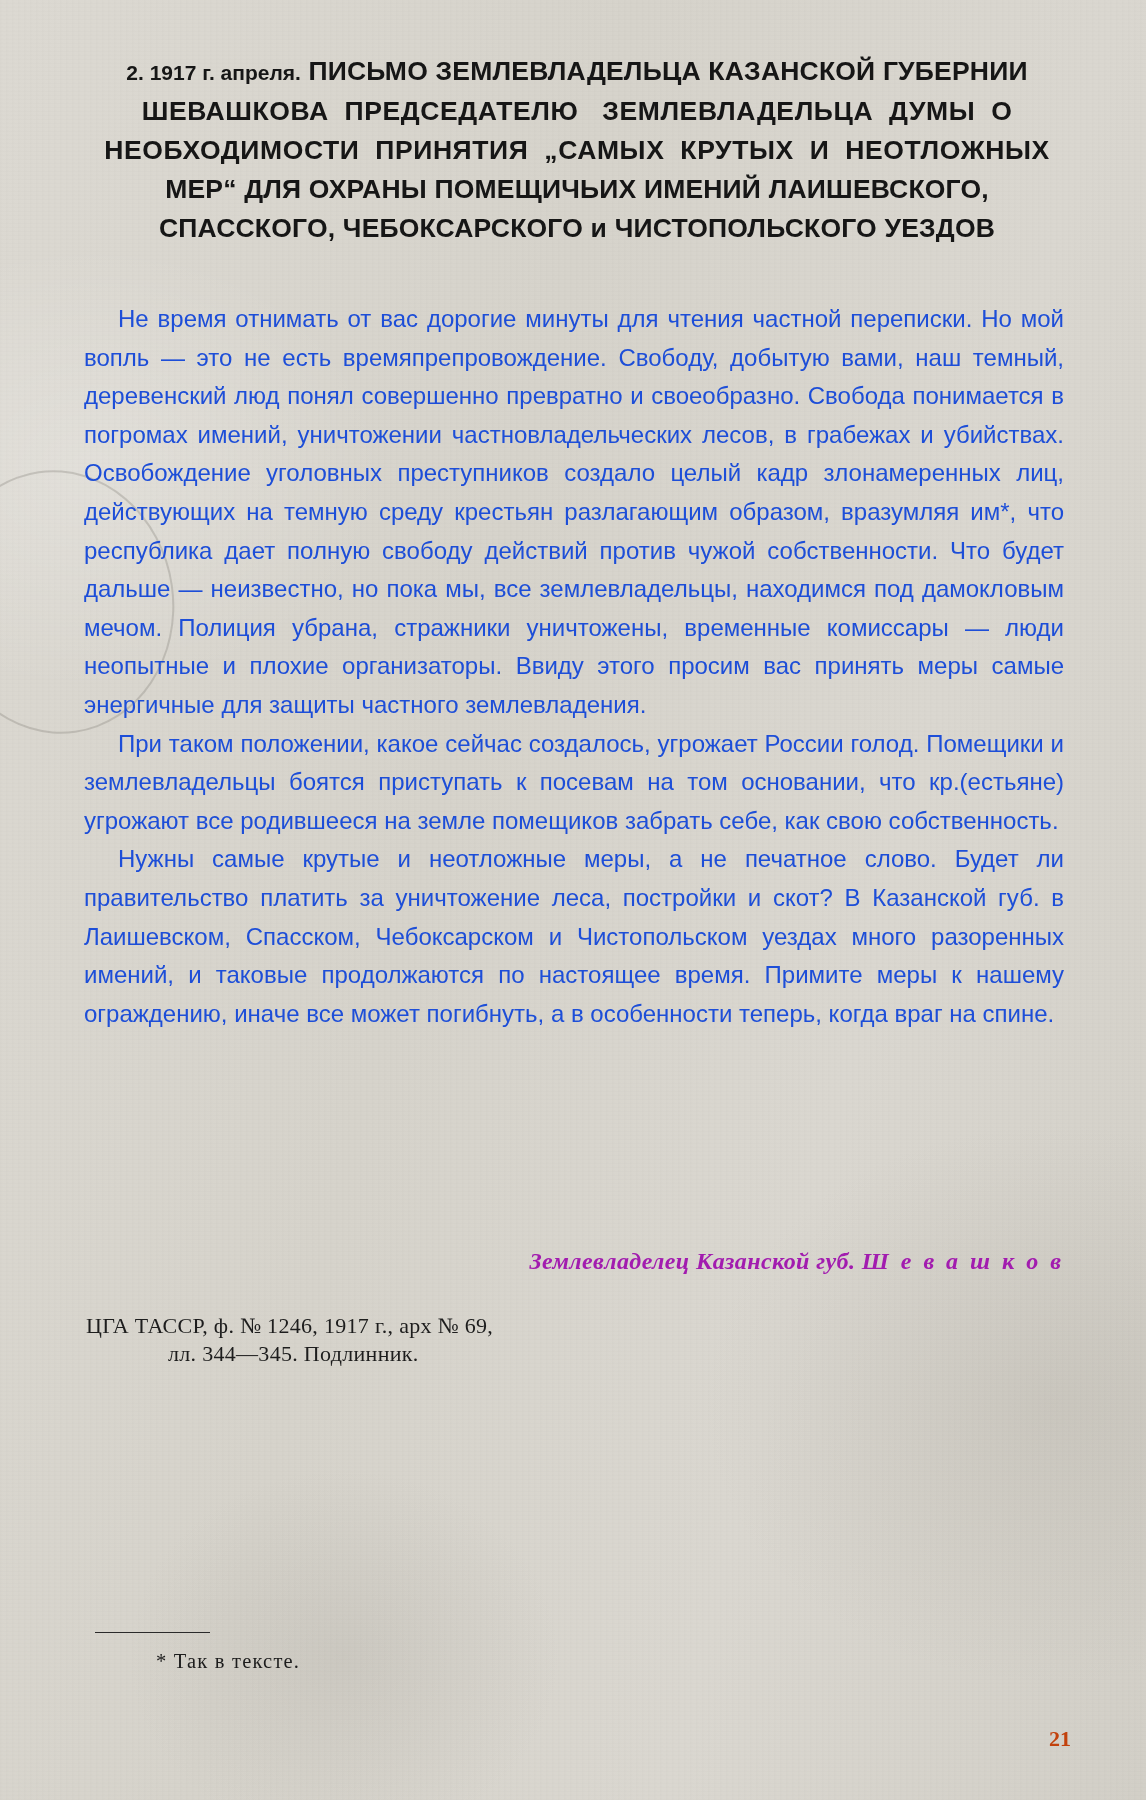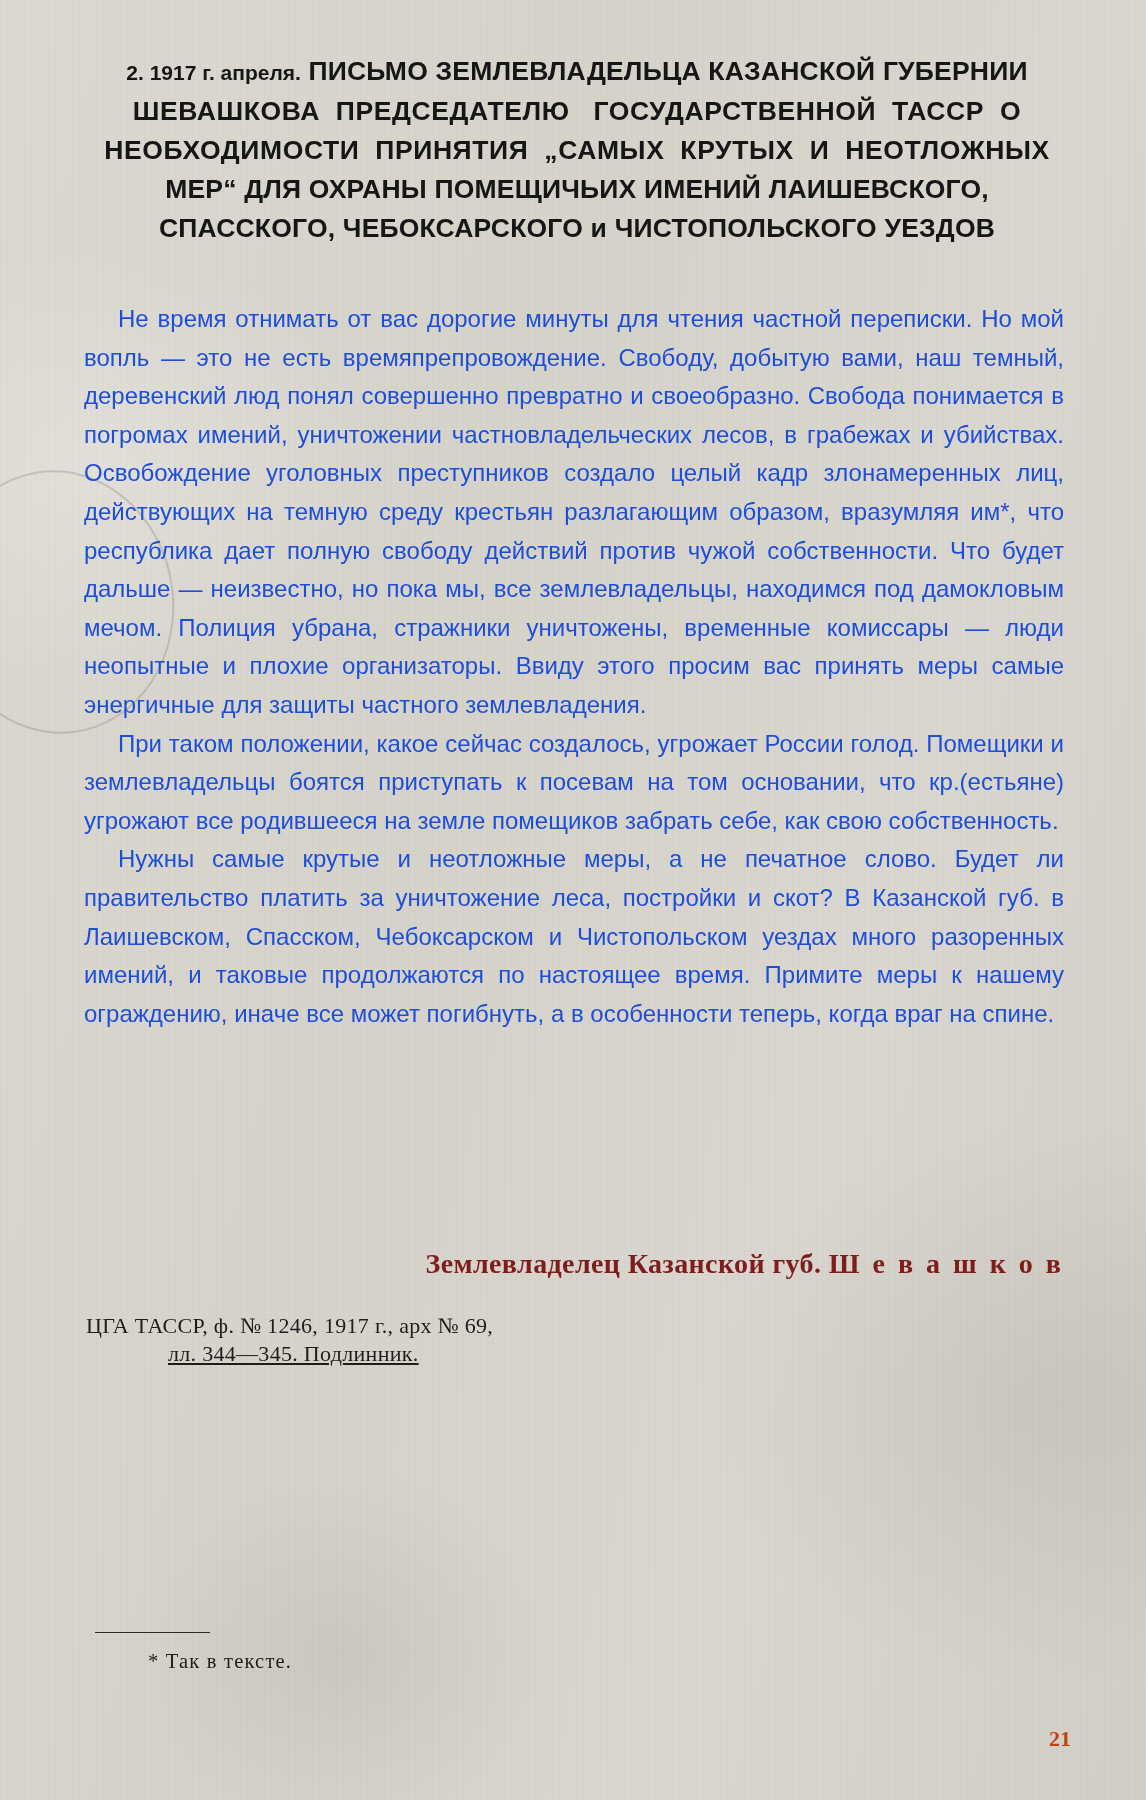--- a/index.html
+++ b/index.html
@@ -90,50 +90,51 @@
   .para + .para { margin-top: 0px; }
   .para .first-indent { display: inline-block; width: 34px; }
 
   .signature {
     position: absolute;
     left: 84px;
     top: 1248px;
     width: 980px;
     text-align: right;
     font-family: "Liberation Serif", serif;
+    font-style: italic;
     font-weight: 700;
-    font-size: 28px;
-    color: #7f1d1d;
+    font-size: 24px;
+    color: #a21caf;
     letter-spacing: 0.4px;
   }
   .signature .sp { letter-spacing: 3px; }
 
   .archive {
     position: absolute;
     left: 86px;
     top: 1312px;
     font-family: "Liberation Serif", serif;
     font-size: 22px;
     line-height: 28px;
     color: #1d1d1d;
     letter-spacing: 0.3px;
   }
-  .archive .ln2 { display: block; padding-left: 82px; text-decoration: underline; }
+  .archive .ln2 { display: block; padding-left: 82px; }
 
   .rule {
     position: absolute;
     left: 95px;
     top: 1632px;
     width: 115px;
     height: 0;
     border-top: 1.6px solid #2a2a2a;
   }
   .footnote {
     position: absolute;
-    left: 148px;
+    left: 156px;
     top: 1650px;
     font-family: "Liberation Serif", serif;
     font-size: 20.5px;
     letter-spacing: 1.2px;
     color: #1d1d1d;
   }
   .folio {
     position: absolute;
     right: 74px;
     top: 1726px;
@@ -148,21 +149,21 @@
 
 <div class="page"></div>
 <div class="grain"></div>
 <div class="smudge-left"></div>
 
 <div class="content">
 
   <div class="headline">
     <span class="lead">2. 1917 г. апреля.</span>
     <span class="hl-line-inline">ПИСЬМО ЗЕМЛЕВЛАДЕЛЬЦА КАЗАНСКОЙ ГУБЕРНИИ</span>
-    <span class="hl-line spread">ШЕВАШКОВА  ПРЕДСЕДАТЕЛЮ   ГОСУДАРСТВЕННОЙ  ТАССР  О</span>
+    <span class="hl-line spread">ШЕВАШКОВА  ПРЕДСЕДАТЕЛЮ   ЗЕМЛЕВЛАДЕЛЬЦА  ДУМЫ  О</span>
     <span class="hl-line spread">НЕОБХОДИМОСТИ  ПРИНЯТИЯ  „САМЫХ  КРУТЫХ  И  НЕОТЛОЖНЫХ</span>
     <span class="hl-line">МЕР“ ДЛЯ ОХРАНЫ ПОМЕЩИЧЬИХ ИМЕНИЙ ЛАИШЕВСКОГО,</span>
     <span class="hl-line">СПАССКОГО, ЧЕБОКСАРСКОГО и ЧИСТОПОЛЬСКОГО УЕЗДОВ</span>
   </div>
 
   <div class="body-text">
     <p class="para"><span class="first-indent"></span><span>Не время отнимать от вас дорогие минуты для чтения частной переписки. Но мой вопль — это не есть времяпрепровождение. Свободу, добытую вами, наш темный, деревенский люд понял совершенно превратно и своеобразно. Свобода понимается в погромах имений, уничтожении частновладельческих лесов, в грабежах и убийствах. Освобождение уголовных преступников создало целый кадр злонамеренных лиц, действующих на темную среду крестьян разлагающим образом, вразумляя им*, что республика дает полную свободу действий против чужой собственности. Что будет дальше — неизвестно, но пока мы, все землевладельцы, находимся под дамокловым мечом. Полиция убрана, стражники уничтожены, временные комиссары — люди неопытные и плохие организаторы. Ввиду этого просим вас принять меры самые энергичные для защиты частного землевладения.</span></p>
     <p class="para"><span class="first-indent"></span><span>При таком положении, какое сейчас создалось, угрожает России голод. Помещики и землевладельцы боятся приступать к посевам на том основании, что кр.(естьяне) угрожают все родившееся на земле помещиков забрать себе, как свою собственность.</span></p>
     <p class="para"><span class="first-indent"></span><span>Нужны самые крутые и неотложные меры, а не печатное слово. Будет ли правительство платить за уничтожение леса, постройки и скот? В Казанской губ. в Лаишевском, Спасском, Чебоксарском и Чистопольском уездах много разоренных имений, и таковые продолжаются по настоящее время. Примите меры к нашему ограждению, иначе все может погибнуть, а в особенности теперь, когда враг на спине.</span></p>
   </div>

